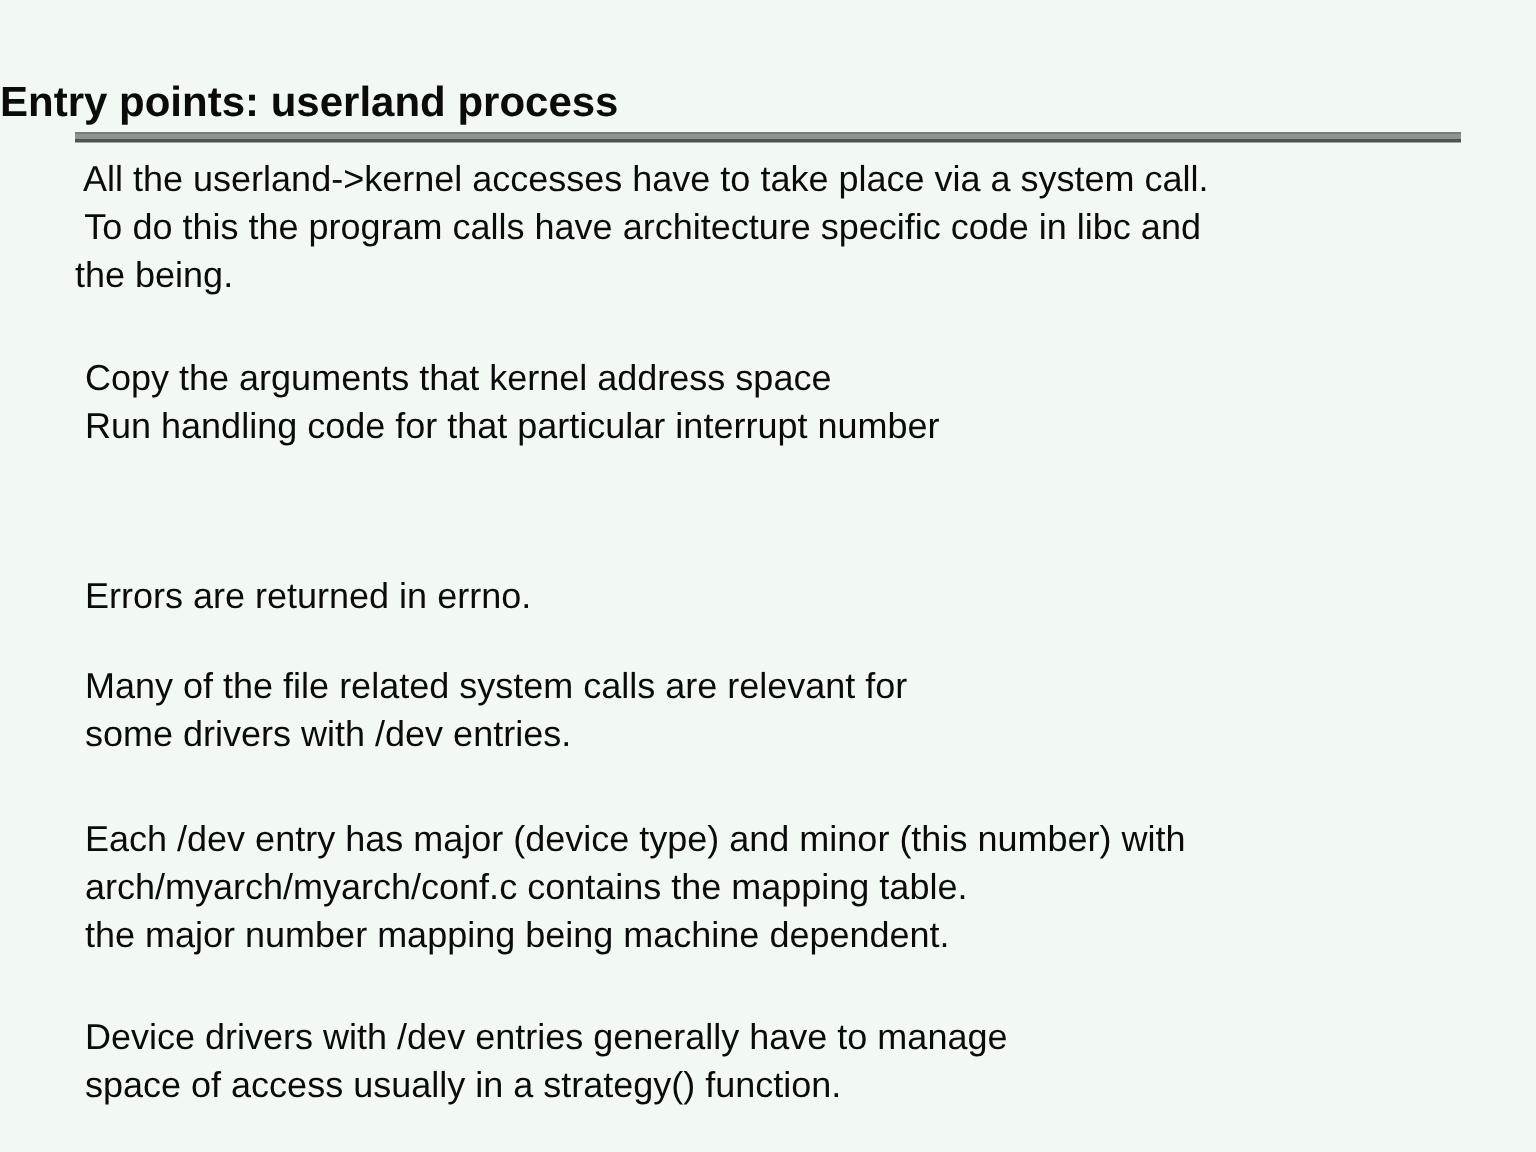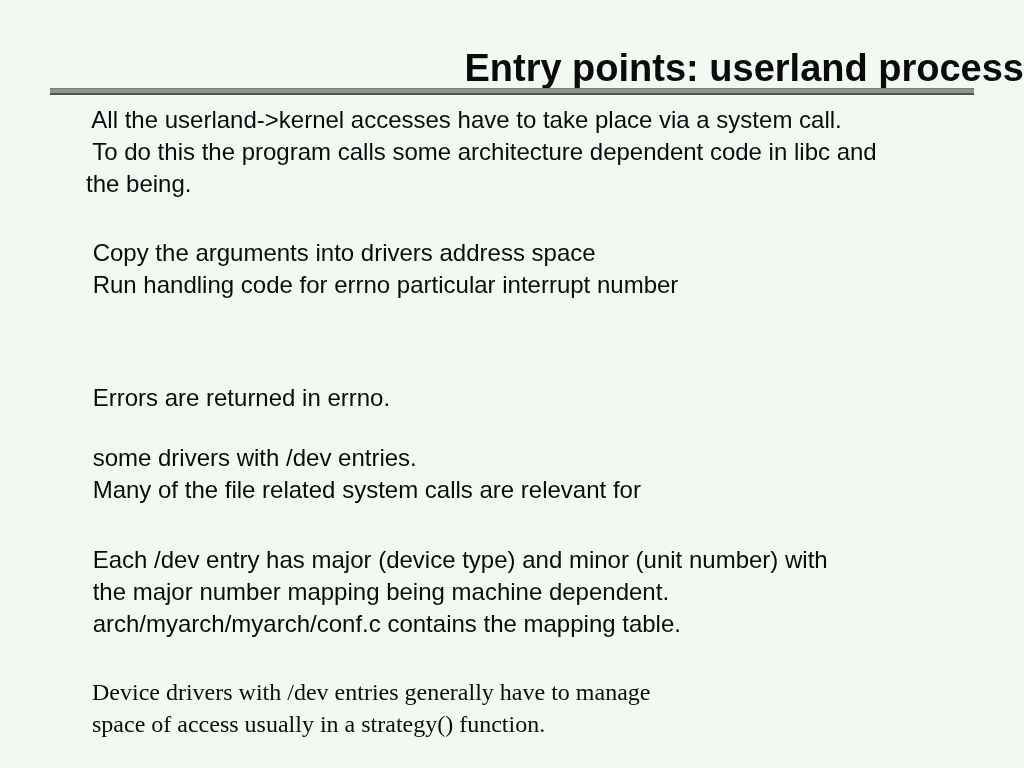--- a/index.html
+++ b/index.html
@@ -16,22 +16,22 @@
     height: 768px;
     background: #f2f9f2;
     font-family: "Liberation Sans", sans-serif;
     color: #0b0b0b;
   }
   .title {
     position: absolute;
     top: 48px;
     left: 0;
     width: 1024px;
-    text-align: right;
-    font-size: 38px;
+    text-align: left;
+    font-size: 28px;
     font-weight: bold;
     letter-spacing: 0px;
     line-height: 40px;
     white-space: pre;
   }
   .divider {
     position: absolute;
     top: 88px;
     left: 50px;
     width: 924px;
@@ -43,62 +43,61 @@
   }
   .para {
     position: absolute;
     left: 50px;
     width: 960px;
   }
   .line {
     font-size: 24px;
     line-height: 32px;
     white-space: pre;
-    margin-left: 36px;
   }
   .p1 { top: 104px; }
   .p2 { top: 237px; }
   .p3 { top: 382px; }
   .p4 { top: 442px; }
   .p5 { top: 544px; }
-  .p6 { top: 676px; font-family: Liberation Serif, serif; }
+  .p6 { top: 676px; }
 </style>
 </head>
 <body>
 
 <div class="slide">
 
   <div class="title">Entry points: userland process</div>
 
   <div class="divider"></div>
 
   <div class="para p1">
     <div class="line"> All the userland-&gt;kernel accesses have to take place via a system call.</div>
-    <div class="line"> To do this the program calls some architecture dependent code in libc and</div>
+    <div class="line"> To do this the program calls have architecture specific code in libc and</div>
     <div class="line">the being.</div>
   </div>
 
   <div class="para p2">
-    <div class="line"> Copy the arguments into drivers address space</div>
-    <div class="line"> Run handling code for errno particular interrupt number</div>
+    <div class="line"> Copy the arguments that kernel address space</div>
+    <div class="line"> Run handling code for that particular interrupt number</div>
   </div>
 
   <div class="para p3">
     <div class="line"> Errors are returned in errno.</div>
   </div>
 
   <div class="para p4">
+    <div class="line"> Many of the file related system calls are relevant for</div>
     <div class="line"> some drivers with /dev entries.</div>
-    <div class="line"> Many of the file related system calls are relevant for</div>
   </div>
 
   <div class="para p5">
-    <div class="line"> Each /dev entry has major (device type) and minor (unit number) with</div>
+    <div class="line"> Each /dev entry has major (device type) and minor (this number) with</div>
+    <div class="line"> arch/myarch/myarch/conf.c contains the mapping table.</div>
     <div class="line"> the major number mapping being machine dependent.</div>
-    <div class="line"> arch/myarch/myarch/conf.c contains the mapping table.</div>
   </div>
 
   <div class="para p6">
     <div class="line"> Device drivers with /dev entries generally have to manage</div>
     <div class="line"> space of access usually in a strategy() function.</div>
   </div>
 
 </div>
 
 </body></html>

